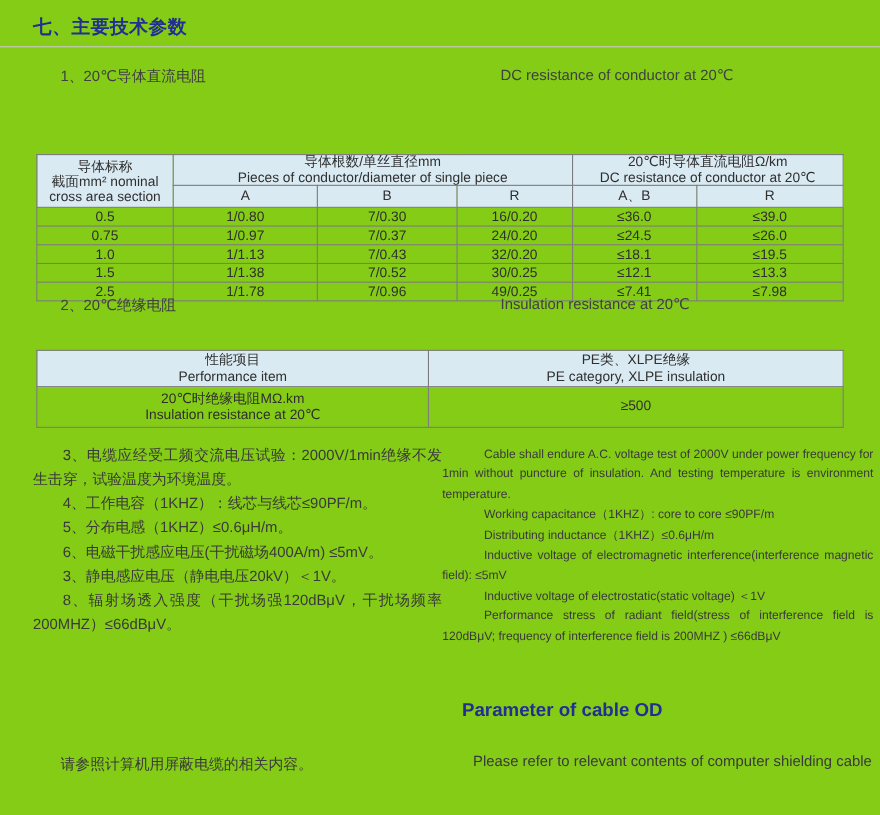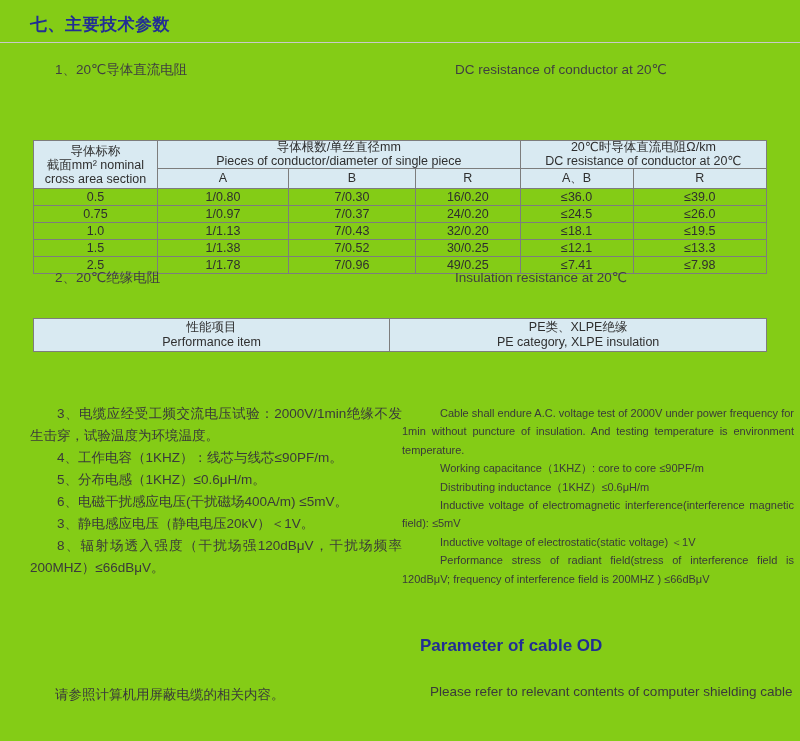--- a/index.html
+++ b/index.html
@@ -144,20 +144,27 @@
       <tr class="hrow">
         <td class="hdr">
           <div>性能项目</div>
           <div>Performance item</div>
         </td>
         <td class="hdr">
           <div>PE类、XLPE绝缘</div>
           <div>PE category, XLPE insulation</div>
         </td>
       </tr>
+      <tr class="drow">
+        <td>
+          <div>20℃时绝缘电阻MΩ.km</div>
+          <div>Insulation resistance at 20℃</div>
+        </td>
+        <td>≥500</td>
+      </tr>
     </tbody>
   </table>
 
   <div class="notes-cn">
     <p>3、电缆应经受工频交流电压试验：2000V/1min绝缘不发生击穿，试验温度为环境温度。</p>
     <p>4、工作电容（1KHZ）：线芯与线芯≤90PF/m。</p>
     <p>5、分布电感（1KHZ）≤0.6μH/m。</p>
     <p>6、电磁干扰感应电压(干扰磁场400A/m) ≤5mV。</p>
     <p>3、静电感应电压（静电电压20kV）＜1V。</p>
     <p>8、辐射场透入强度（干扰场强120dBμV，干扰场频率200MHZ）≤66dBμV。</p>

